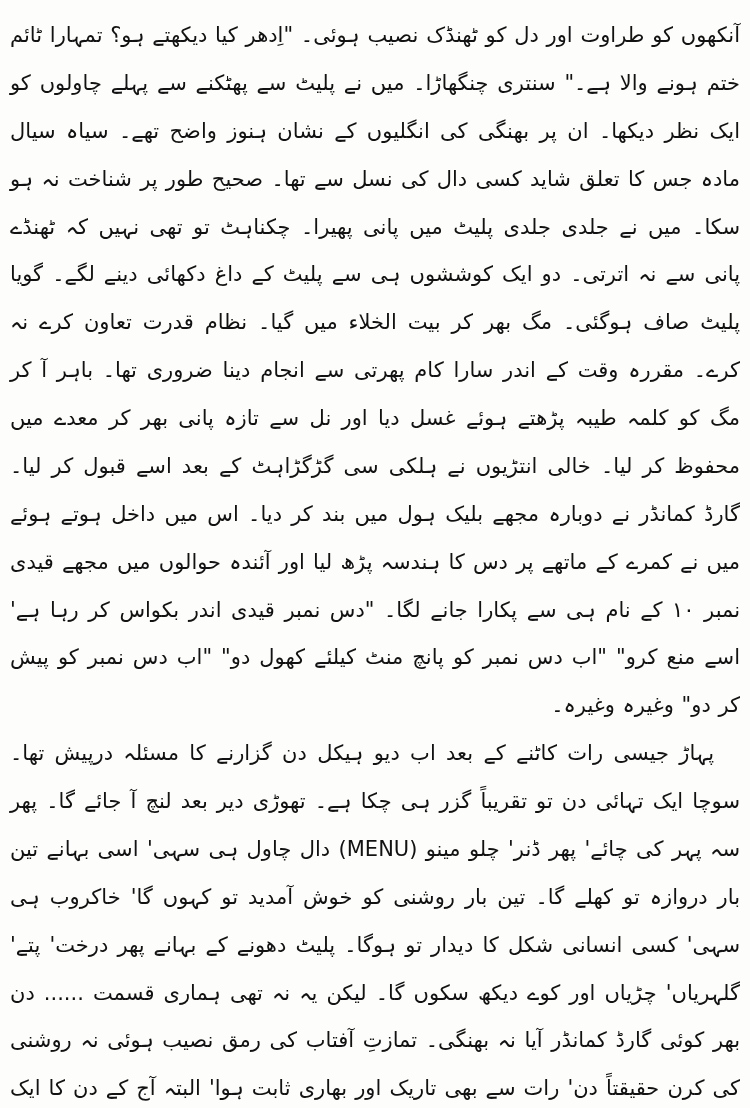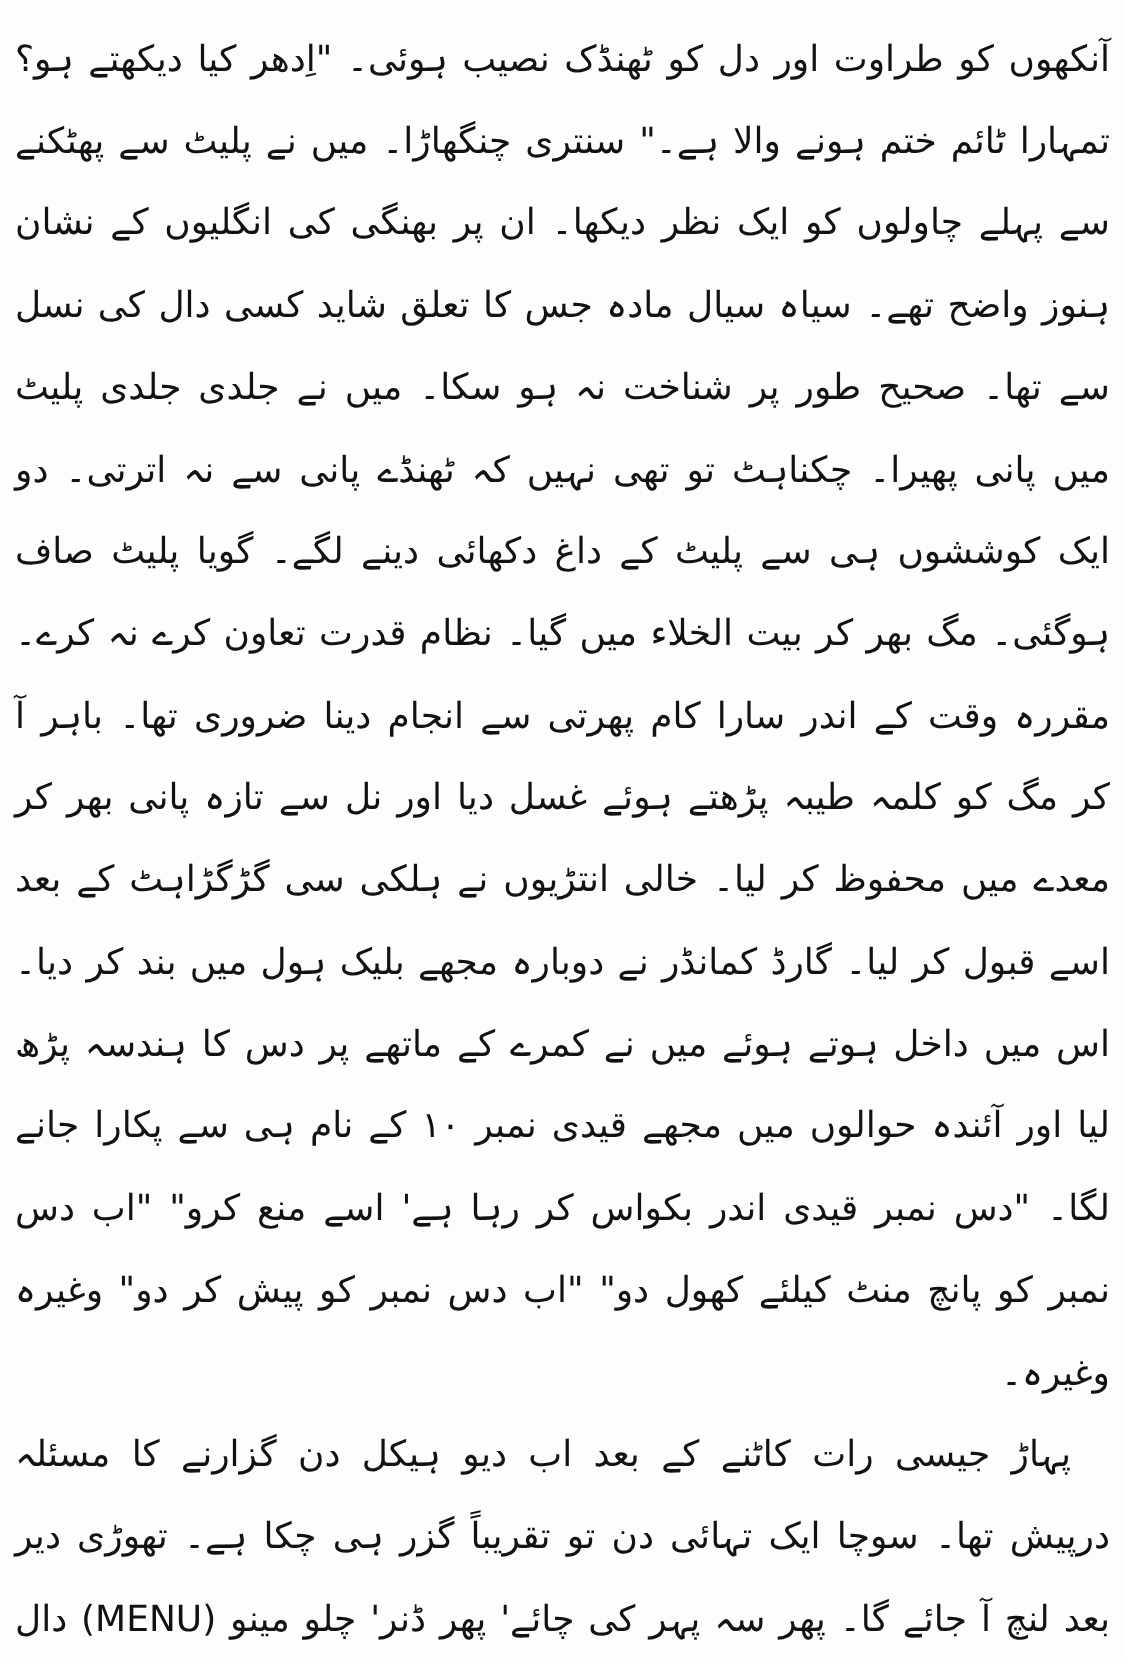--- a/index.html
+++ b/index.html
@@ -14,21 +14,21 @@
       overflow: hidden;
     }
     .page {
       box-sizing: border-box;
       width: 750px;
       height: 1108px;
       padding: 12px 10px 10px 10px;
       direction: rtl;
       unicode-bidi: embed;
       font-family: "DejaVu Sans", sans-serif; 
-      font-size: 24px;
+      font-size: 21px;
       line-height: 2.28;
       color: #121212;
       text-align: justify;
       text-justify: inter-word;
       font-weight: 500;
     }
     .para {
       margin: 0;
       word-spacing: 1px;
     }

